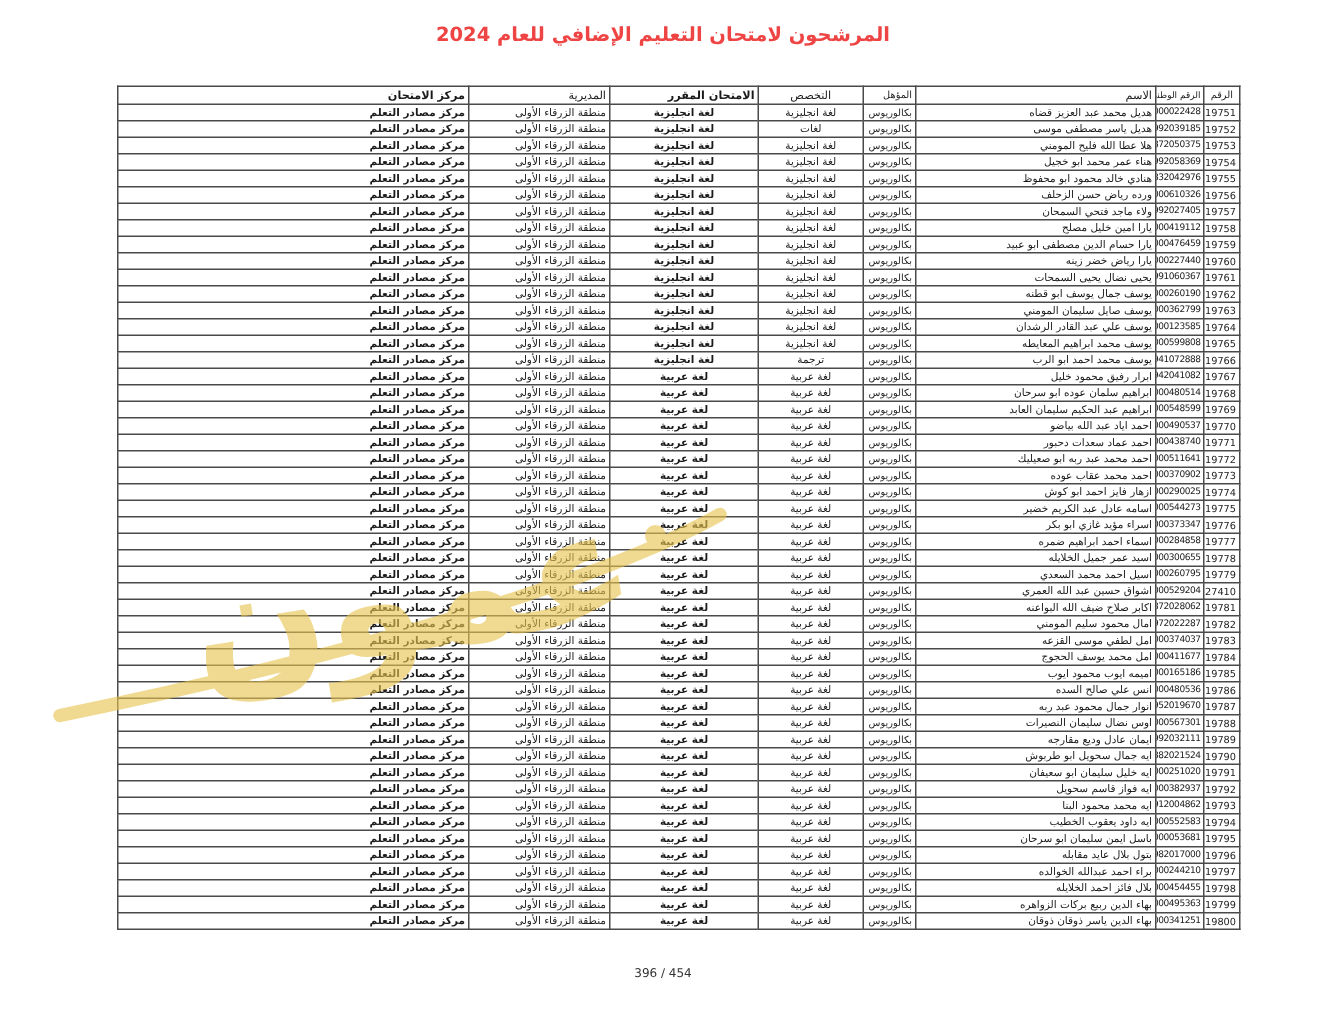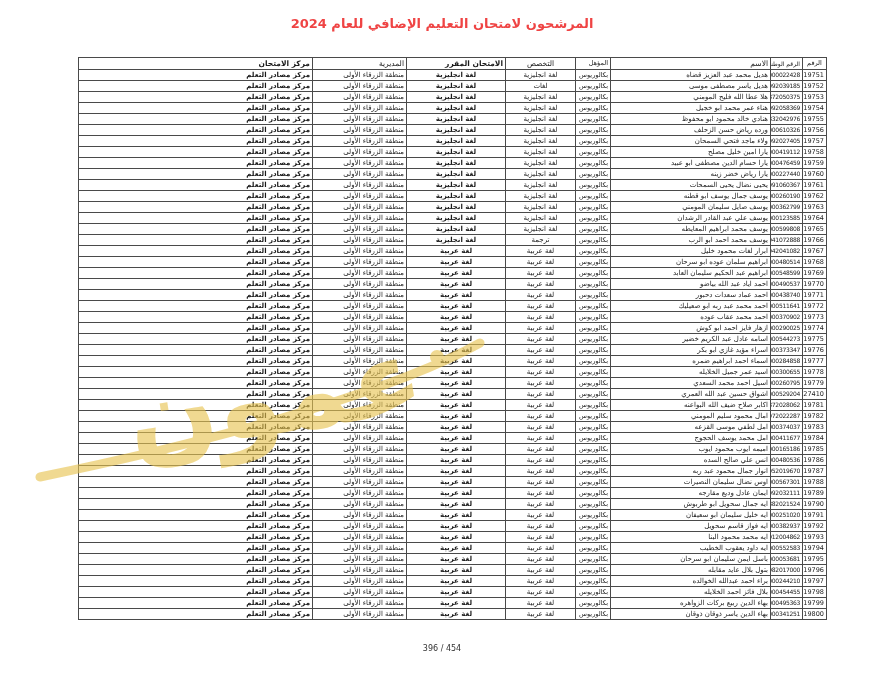--- a/index.html
+++ b/index.html
@@ -253,21 +253,21 @@
           <td class="c2">يوسف محمد احمد ابو الرب</td>
           <td class="c3">بكالوريوس</td>
           <td class="c4">ترجمة</td>
           <td class="c5">لغة انجليزية</td>
           <td class="c6">منطقة الزرقاء الأولى</td>
           <td class="c7">مركز مصادر التعلم</td>
         </tr>
         <tr>
           <td class="c0">19767</td>
           <td class="c1">9942041082</td>
-          <td class="c2">ابرار لغات محمود خليل</td>
+          <td class="c2">ابرار رفيق محمود خليل</td>
           <td class="c3">بكالوريوس</td>
           <td class="c4">لغة عربية</td>
           <td class="c5">لغة عربية</td>
           <td class="c6">منطقة الزرقاء الأولى</td>
           <td class="c7">مركز مصادر التعلم</td>
         </tr>
         <tr>
           <td class="c0">19768</td>
           <td class="c1">2000480514</td>
           <td class="c2">ابراهيم سلمان عوده ابو سرحان</td>

